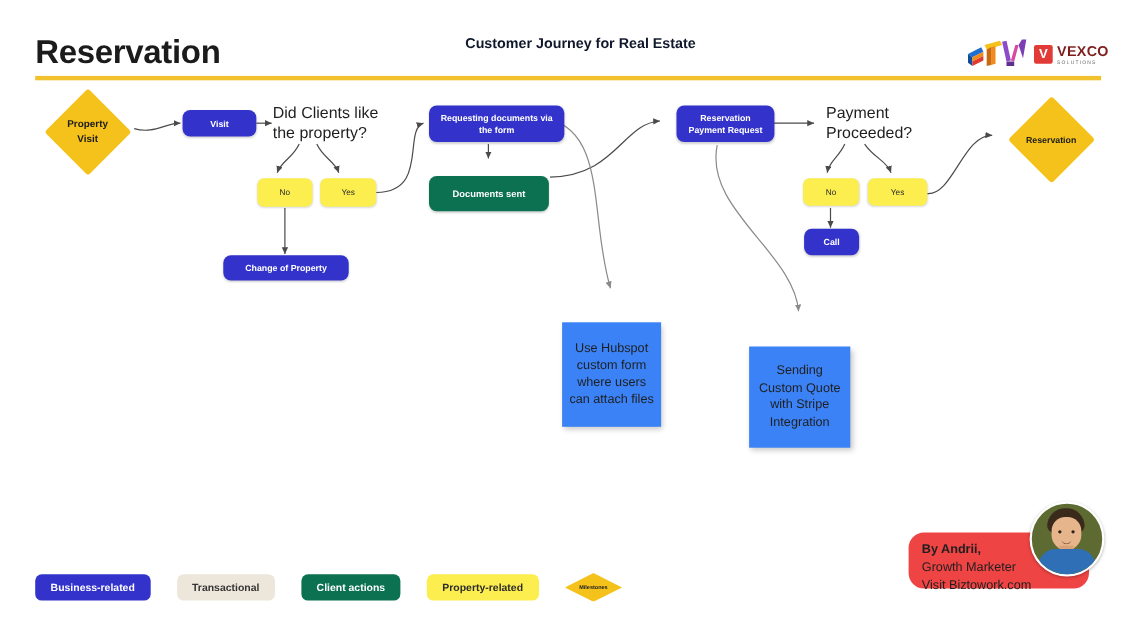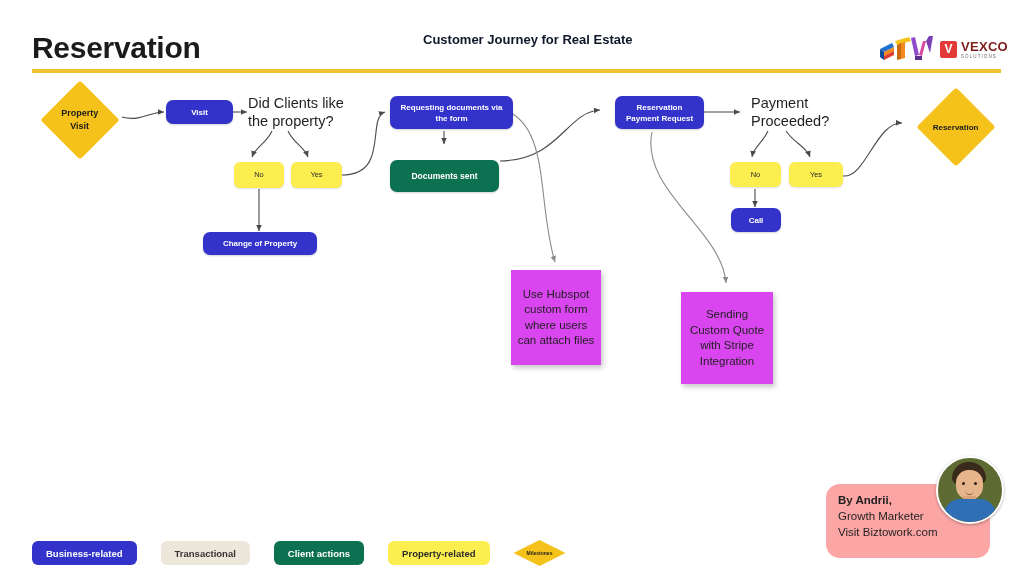--- a/index.html
+++ b/index.html
@@ -62,47 +62,48 @@
     transform:rotate(45deg);border-radius:3px;
   }
   .diamond > span{transform:rotate(-45deg);display:block;line-height:13px;}
 
   .q-label{
     position:absolute;font-size:14.5px;line-height:18px;color:#1f1f1f;
   }
 
   
   .sticky{
-    position:absolute;background:#d946ef;
+    position:absolute;background:#3b82f6;
     box-shadow:2px 3px 5px rgba(0,0,0,.22);
     display:flex;align-items:center;justify-content:center;text-align:center;
     font-size:11.5px;line-height:15.5px;color:#1f1f1f;padding:6px;
     box-sizing:border-box;
-  }
-
-  
-  .legend{position:absolute;left:32px;top:540px;display:flex;align-items:center;gap:24px;}
+    margin-top:23px;
+  }
+
+  
+  .legend{position:absolute;left:32px;top:521px;display:flex;align-items:center;gap:24px;}
   .lg{
     height:24px;border-radius:6px;display:flex;align-items:center;justify-content:center;
     font-size:9.5px;font-weight:600;padding:0 14px;box-sizing:border-box;
   }
   .lg-blue{background:#3333CC;color:#fff;}
   .lg-beige{background:#EDE6DA;color:#333;}
   .lg-green{background:#0C7150;color:#fff;}
   .lg-yellow{background:#FCEE4F;color:#2b2b2b;}
   .lg-diamond{
     width:52px;height:26px;background:#F5C21B;color:#1b1b1b;
     font-size:5px;font-weight:bold;display:flex;align-items:center;justify-content:center;
     clip-path:polygon(50% 0,100% 50%,50% 100%,0 50%);
   }
 
   
   .author-card{
-    position:absolute;left:826px;top:484px;width:164px;height:74px;
-    background:#fca5a5;border-radius:14px;
+    position:absolute;left:826px;top:484px;width:164px;height:51px;
+    background:#ef4444;border-radius:14px;
     padding:8px 12px;box-sizing:border-box;
     font-size:11.5px;line-height:16px;color:#1f1f1f;
   }
   .author-card .b{font-weight:bold;}
   .avatar{
     position:absolute;left:936px;top:456px;width:64px;height:64px;border-radius:50%;
     overflow:hidden;border:2px solid #ffffff;box-shadow:0 1px 3px rgba(0,0,0,.3);
     background:#5d6b32;
   }
   .avatar .hair{position:absolute;left:14px;top:4px;width:34px;height:22px;border-radius:17px 17px 6px 6px;background:#3a2a1b;}

